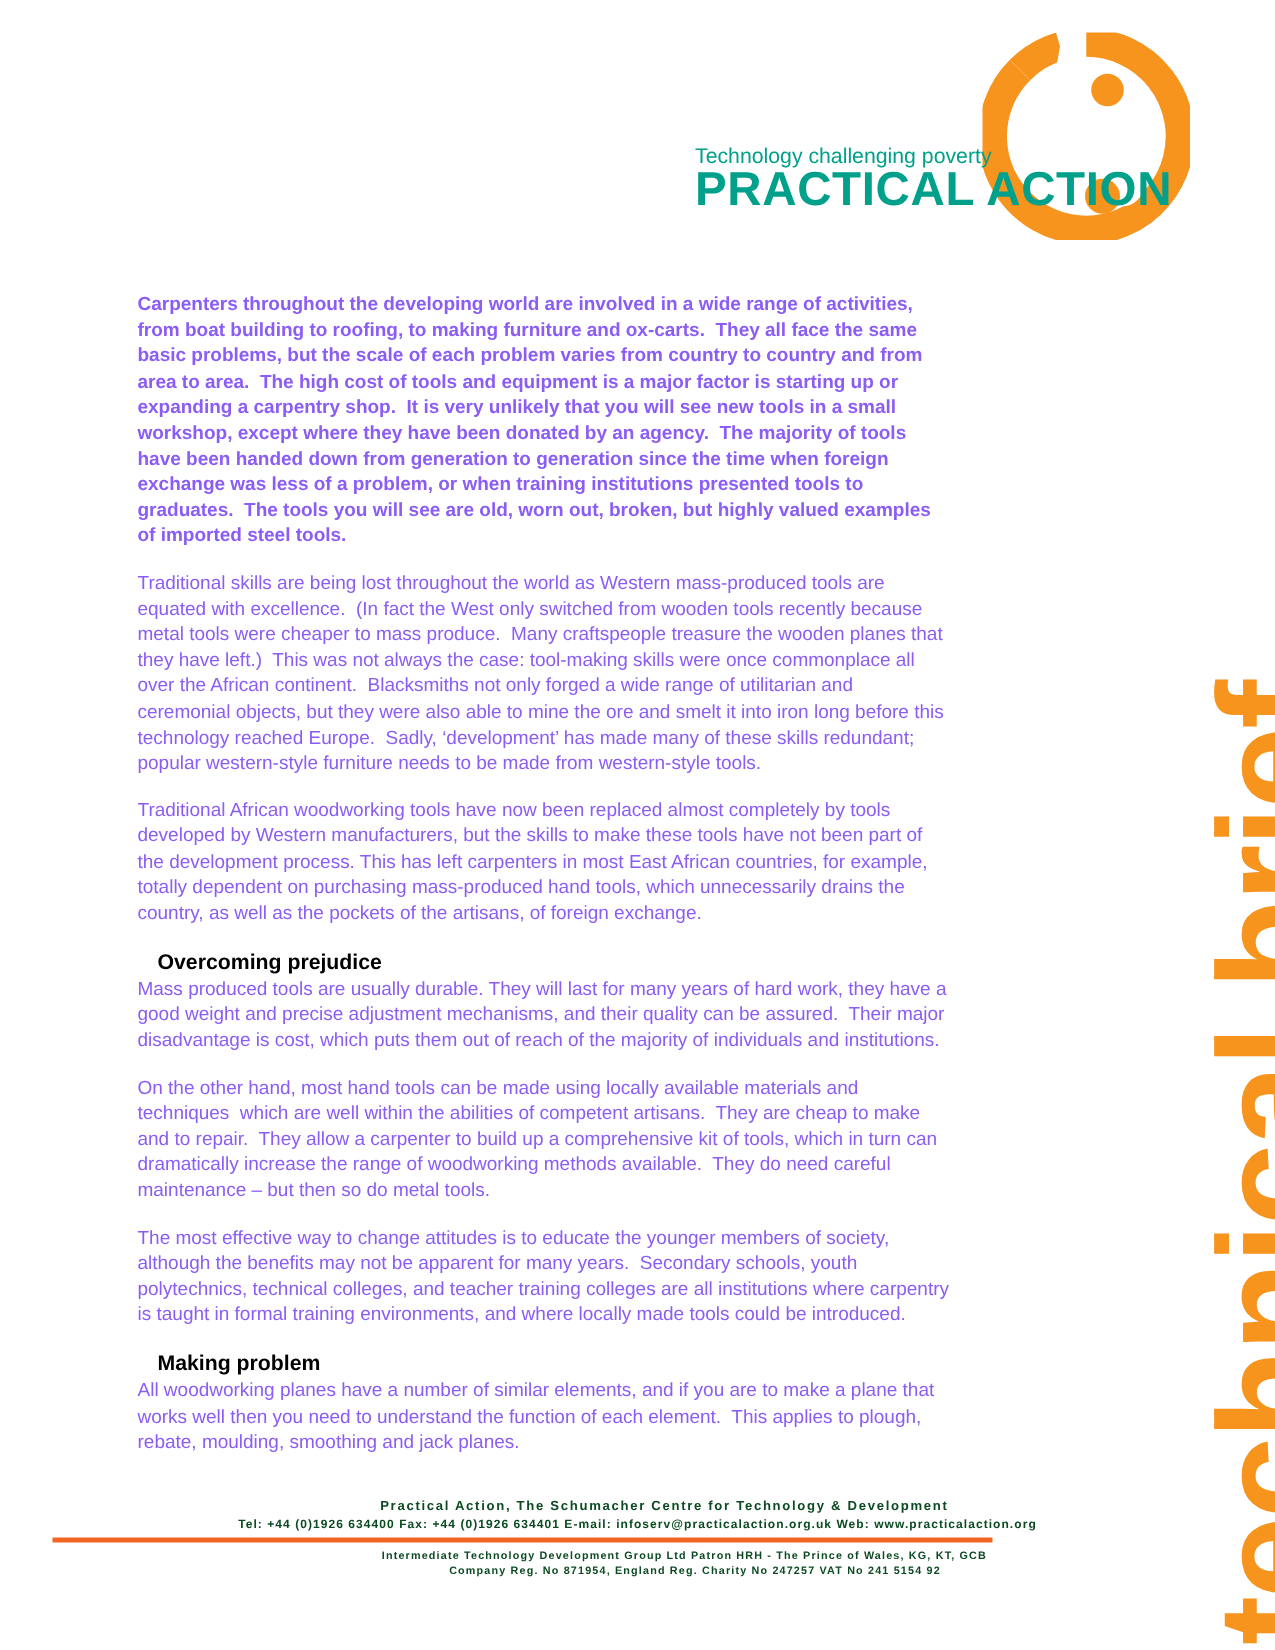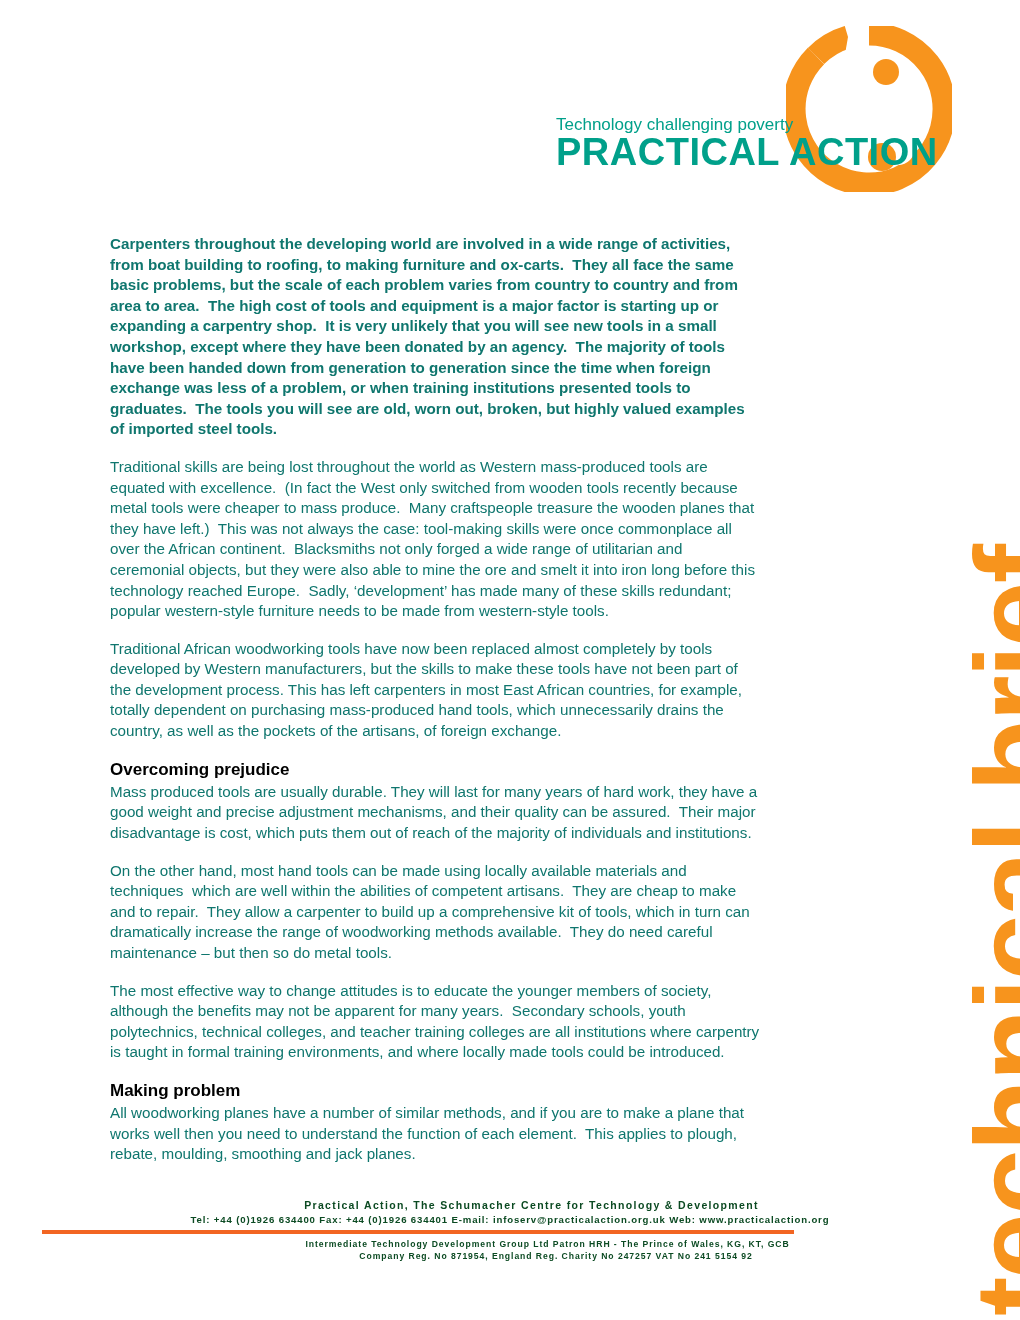--- a/index.html
+++ b/index.html
@@ -106,36 +106,36 @@
   #content {
     position: absolute;
     left: 110px;
     top: 234px;
     width: 650px;
   }
   .para {
     font-family: "Liberation Sans", sans-serif;
     font-size: 15.2px;
     line-height: 1.355;
-    color: #0f766e;
+    color: #8b5cf6;
     margin: 0 0 17px 0;
     text-align: left;
     white-space: pre-wrap;
   }
   .para.lead {
     font-weight: bold;
     width: 648px;
   }
   .section-heading {
     font-family: "Liberation Sans", sans-serif;
     font-weight: bold;
     font-size: 17px;
     line-height: 1.3;
     color: #000000;
-    margin: 0 0 1px 0;
+    margin: 0 0 1px 16px;
   }
 
   
   #footer {
     position: absolute;
     left: 0;
     top: 1198px;
     width: 1020px;
     text-align: center;
   }
@@ -223,21 +223,21 @@
     <p class="para">Traditional skills are being lost throughout the world as Western mass-produced tools are equated with excellence.  (In fact the West only switched from wooden tools recently because metal tools were cheaper to mass produce.  Many craftspeople treasure the wooden planes that they have left.)  This was not always the case: tool-making skills were once commonplace all over the African continent.  Blacksmiths not only forged a wide range of utilitarian and ceremonial objects, but they were also able to mine the ore and smelt it into iron long before this technology reached Europe.  Sadly, ‘development’ has made many of these skills redundant; popular western-style furniture needs to be made from western-style tools.</p>
 
     <p class="para">Traditional African woodworking tools have now been replaced almost completely by tools developed by Western manufacturers, but the skills to make these tools have not been part of the development process. This has left carpenters in most East African countries, for example, totally dependent on purchasing mass-produced hand tools, which unnecessarily drains the country, as well as the pockets of the artisans, of foreign exchange.</p>
 
     <h2 class="section-heading">Overcoming prejudice</h2>
     <p class="para">Mass produced tools are usually durable. They will last for many years of hard work, they have a good weight and precise adjustment mechanisms, and their quality can be assured.  Their major disadvantage is cost, which puts them out of reach of the majority of individuals and institutions.</p>
     <p class="para">On the other hand, most hand tools can be made using locally available materials and techniques  which are well within the abilities of competent artisans.  They are cheap to make and to repair.  They allow a carpenter to build up a comprehensive kit of tools, which in turn can dramatically increase the range of woodworking methods available.  They do need careful maintenance – but then so do metal tools.</p>
     <p class="para">The most effective way to change attitudes is to educate the younger members of society, although the benefits may not be apparent for many years.  Secondary schools, youth polytechnics, technical colleges, and teacher training colleges are all institutions where carpentry is taught in formal training environments, and where locally made tools could be introduced.</p>
 
     <h2 class="section-heading">Making problem</h2>
-    <p class="para">All woodworking planes have a number of similar methods, and if you are to make a plane that works well then you need to understand the function of each element.  This applies to plough, rebate, moulding, smoothing and jack planes.</p>
+    <p class="para">All woodworking planes have a number of similar elements, and if you are to make a plane that works well then you need to understand the function of each element.  This applies to plough, rebate, moulding, smoothing and jack planes.</p>
 
   </div>
 
   <div id="footer">
     <div class="footer-line" id="footer-org">Practical Action, The Schumacher Centre for Technology &amp; Development</div>
     <div class="footer-line" id="footer-contact">Tel: +44 (0)1926 634400   Fax: +44 (0)1926 634401 E-mail: infoserv@practicalaction.org.uk  Web: www.practicalaction.org</div>
     <div id="footer-rule"></div>
     <div class="footer-line" id="footer-itdg">Intermediate Technology Development Group Ltd Patron HRH - The Prince of Wales, KG, KT, GCB</div>
     <div class="footer-line" id="footer-reg">Company Reg. No 871954, England Reg. Charity No 247257 VAT No 241 5154 92</div>
   </div>

